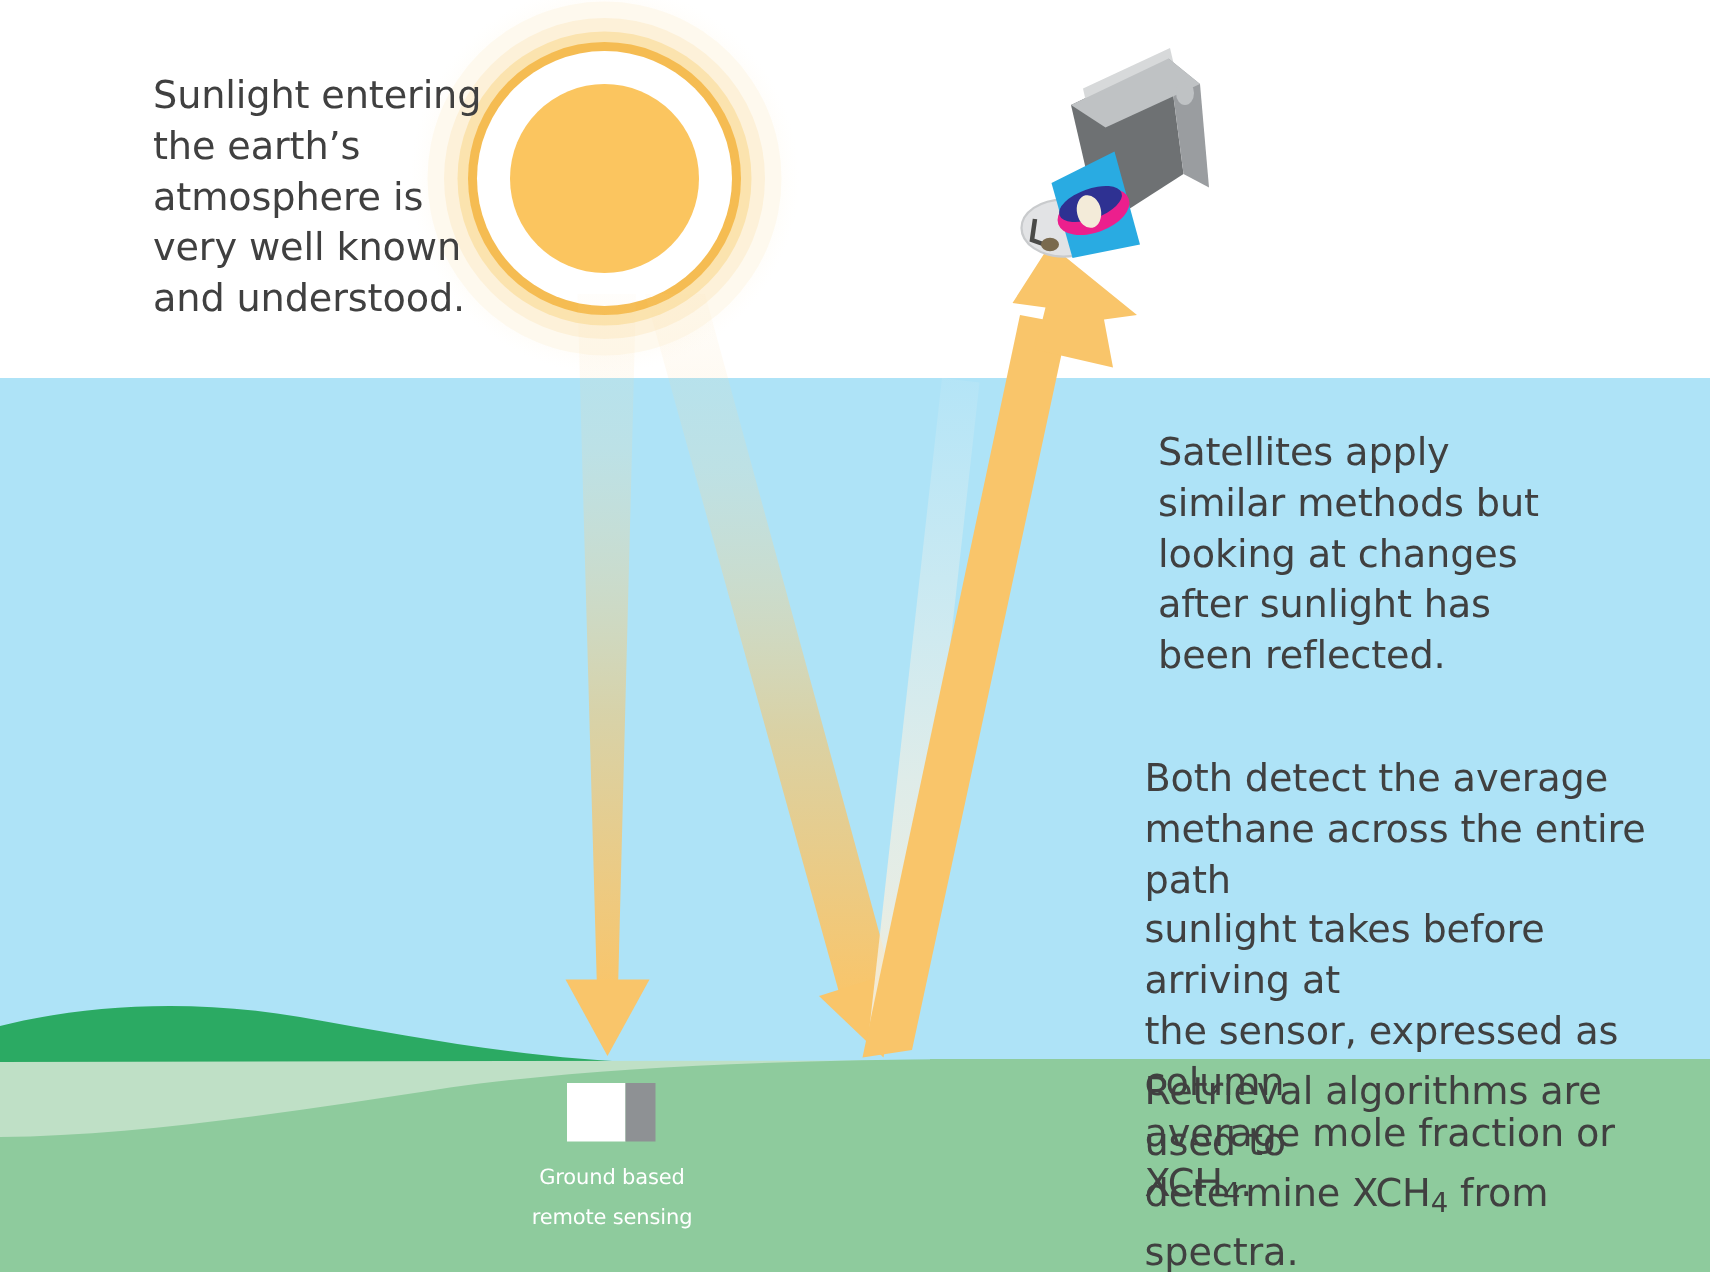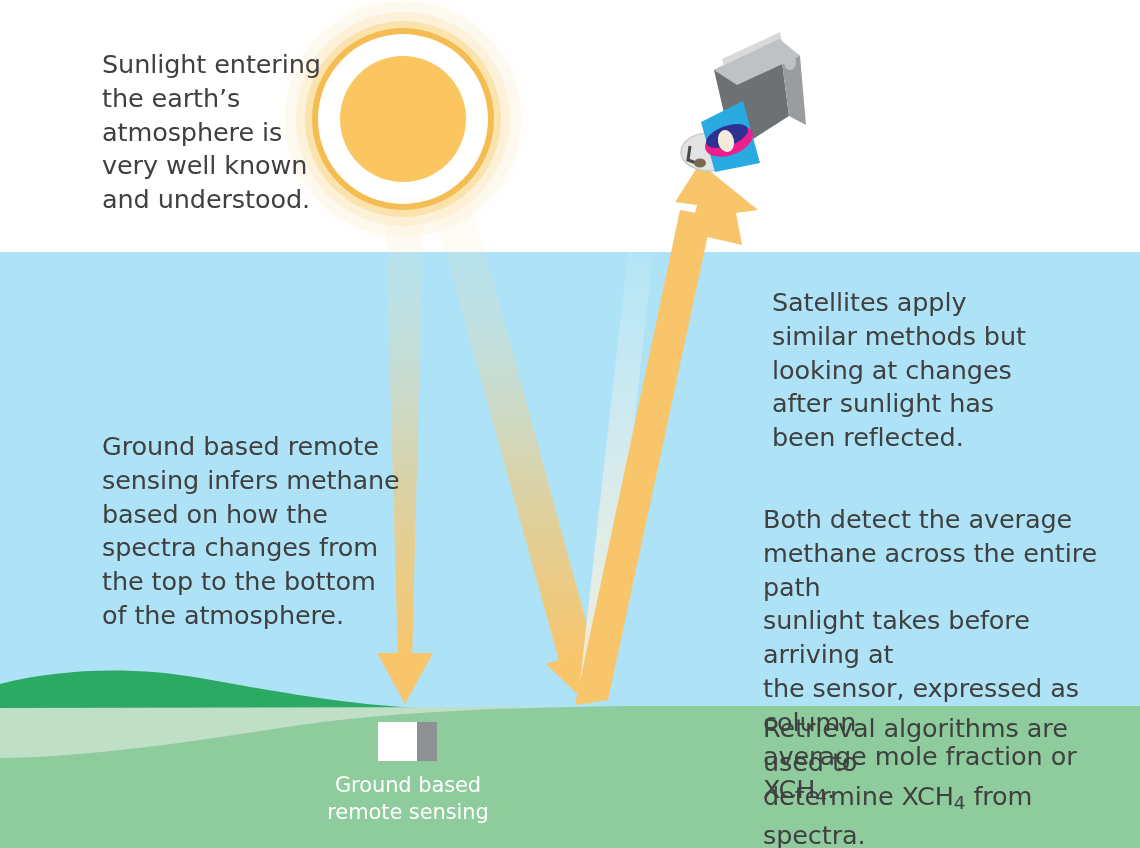--- a/index.html
+++ b/index.html
@@ -29,21 +29,21 @@
     font-family: "DejaVu Sans", sans-serif;
     font-size: 25.5px;
     line-height: 33.8px;
     letter-spacing: -0.1px;
     white-space: pre-line;
     font-weight: 400;
   }
   .txt.white {
     color: #ffffff;
     text-align: center;
-    font-size: 21px;
+    font-size: 14px;
     line-height: 27px;
   }
   #t-sunlight { left: 102px; top: 48px; width: 260px; }
   #t-ground   { left: 102px; top: 430px; width: 300px; }
   #t-sat      { left: 772px; top: 286px; width: 290px; }
   #t-both     { left: 763px; top: 503px; width: 350px; }
   #t-retr     { left: 763px; top: 712px; width: 350px; }
   #t-gbcap    { left: 308px; top: 772px; width: 200px; }
   sub { font-size: 0.72em; vertical-align: -0.22em; }
 </style>
@@ -137,26 +137,20 @@
       <rect x="417" y="722" width="20" height="39" fill="#8E9194"></rect>
     </g>
   </svg>
 
   <div class="txt" id="t-sunlight">Sunlight entering
 the earth’s
 atmosphere is
 very well known
 and understood.</div>
 
-  <div class="txt" id="t-ground">Ground based remote
-sensing infers methane
-based on how the
-spectra changes from
-the top to the bottom
-of the atmosphere.</div>
 
   <div class="txt" id="t-sat">Satellites apply
 similar methods but
 looking at changes
 after sunlight has
 been reflected.</div>
 
   <div class="txt" id="t-both"><span>Both detect the average
 methane across the entire path
 sunlight takes before arriving at

